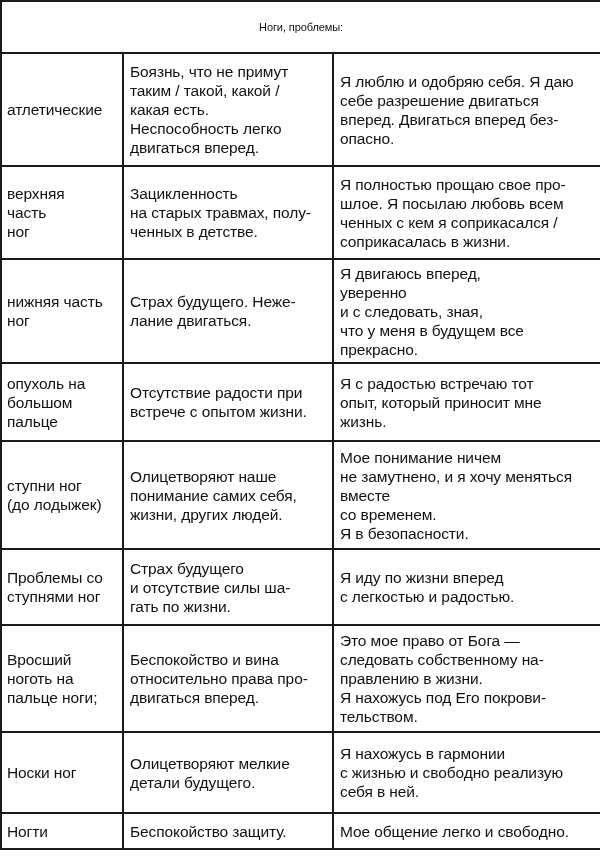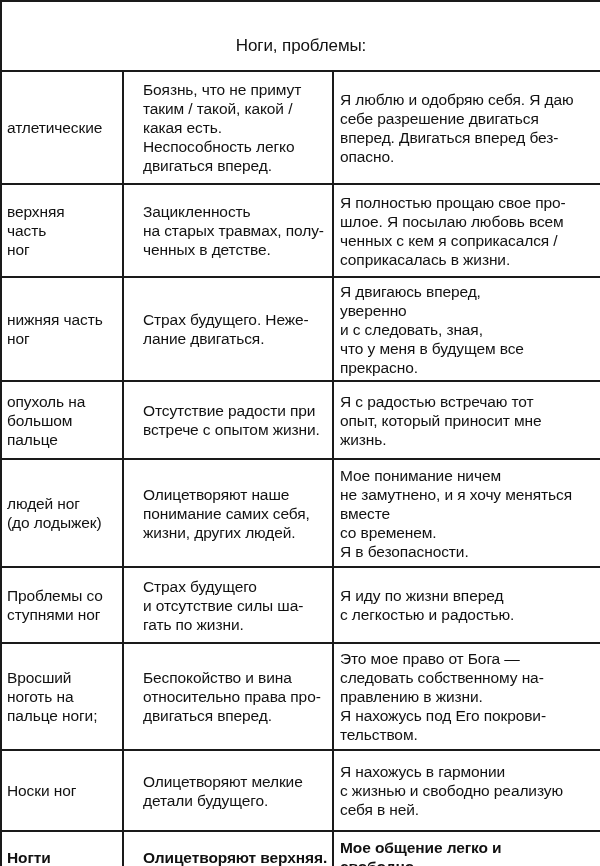--- a/index.html
+++ b/index.html
@@ -27,28 +27,28 @@
   .doc-table td {
     border: 2px solid #1a1a1a;
     padding: 0 6px;
     vertical-align: middle;
     white-space: pre-line;
     letter-spacing: -0.1px;
   }
   .doc-table td.title-cell {
     text-align: center;
     height: 50px;
-    font-size: 17px;
-    padding-top: 18px;
+    font-size: 11px;
+    padding-top: 0;
   }
   .doc-table col.c1 { width: 122px; }
   .doc-table col.c2 { width: 210px; }
   .doc-table col.c3 { width: 268px; }
   .doc-table td.c1 { padding-left: 5px; padding-right: 16px; }
-  .doc-table td.c2 { padding-left: 19px; padding-right: 4px; }
+  .doc-table td.c2 { padding-left: 6px; padding-right: 4px; }
   .doc-table td.c3 { padding-left: 6px; padding-right: 20px; }
 </style>
 </head>
 <body>
 
 <table class="doc-table">
   <colgroup>
     <col class="c1">
       <col class="c2">
       <col class="c3">
@@ -96,21 +96,21 @@
       <td class="c1">опухоль на
 большом
 пальце</td>
       <td class="c2">Отсутствие радости при
 встрече с опытом жизни.</td>
       <td class="c3">Я с радостью встречаю тот
 опыт, который приносит мне
 жизнь.</td>
     </tr>
     <tr class="data-row" style="height: 108px;">
-      <td class="c1">людей ног
+      <td class="c1">ступни ног
 (до лодыжек)</td>
       <td class="c2">Олицетворяют наше
 понимание самих себя,
 жизни, других людей.</td>
       <td class="c3">Мое понимание ничем
 не замутнено, и я хочу меняться
 вместе
 со временем.
 Я в безопасности.</td>
     </tr>
@@ -137,19 +137,19 @@
 тельством.</td>
     </tr>
     <tr class="data-row" style="height: 81px;">
       <td class="c1">Носки ног</td>
       <td class="c2">Олицетворяют мелкие
 детали будущего.</td>
       <td class="c3">Я нахожусь в гармонии
 с жизнью и свободно реализую
 себя в ней.</td>
     </tr>
-    <tr class="data-row" style="height: 52px; font-weight: bold;">
+    <tr class="data-row" style="height: 36px;">
       <td class="c1">Ногти</td>
-      <td class="c2">Олицетворяют верхняя.</td>
+      <td class="c2">Беспокойство защиту.</td>
       <td class="c3">Мое общение легко и свободно.</td>
     </tr>
   </tbody>
 </table>
 
 </body></html>

